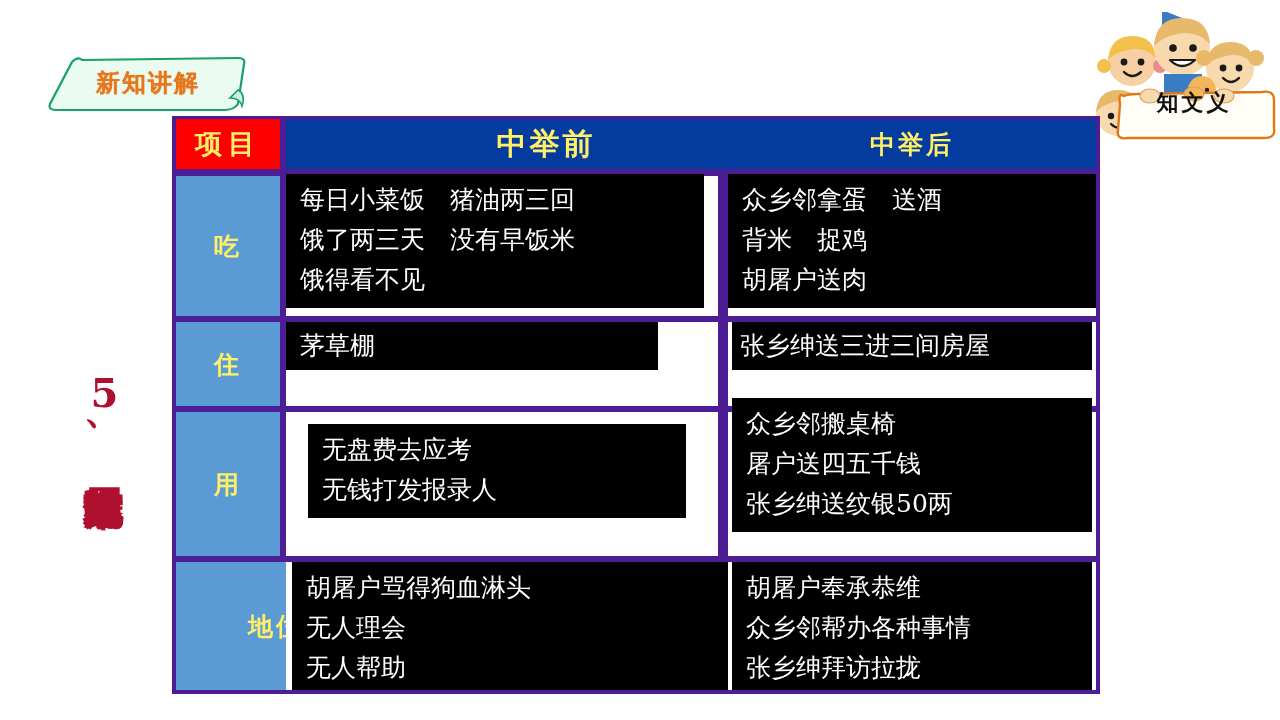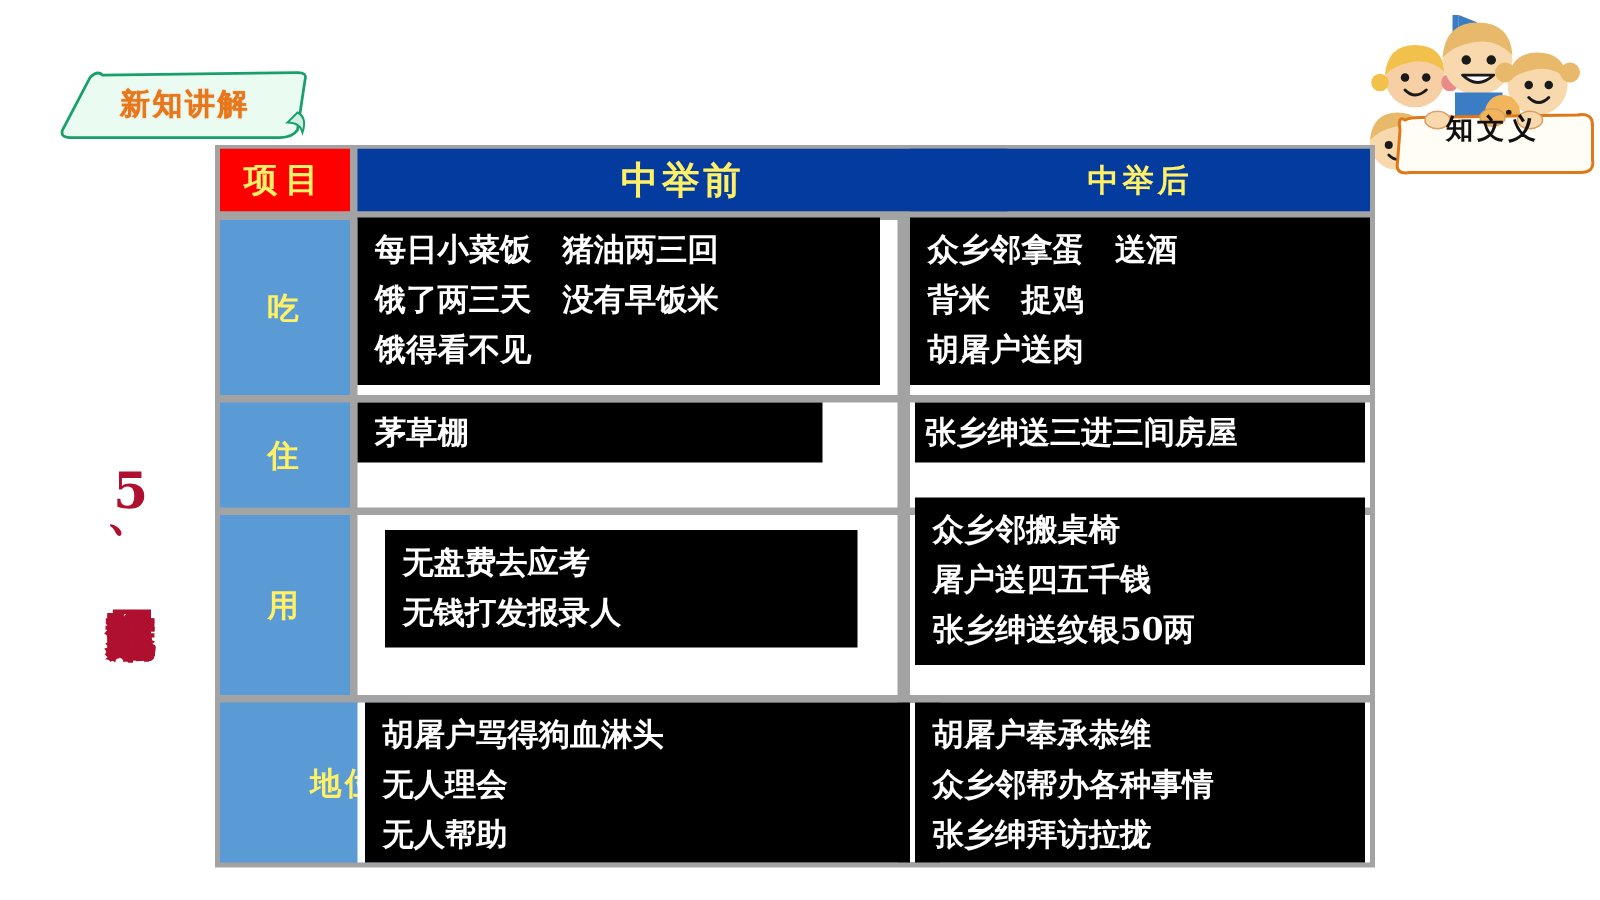--- a/index.html
+++ b/index.html
@@ -44,21 +44,21 @@
     writing-mode:vertical-rl;text-orientation:upright;
     white-space:nowrap;letter-spacing:0px;
   }
 
   
   .kids{position:absolute;left:1078px;top:0px;width:202px;height:132px;}
 
   
   .tbl{
     position:absolute;left:172px;top:116px;width:928px;height:578px;
-    background:#a3a3a3;
+    background:#4c1d95;
   }
   .thead{position:absolute;left:0;top:0;width:928px;height:56px;}
   .th-item{
     position:absolute;left:4px;top:3px;width:104px;height:50px;
     background:#FF0000;display:flex;align-items:center;justify-content:center;
     font-size:27px;font-weight:700;color:#FFF066;letter-spacing:6px;
     font-family:"DejaVu Serif","Liberation Serif",serif;
   }
   .th-before{
     position:absolute;left:114px;top:3px;width:520px;height:50px;
@@ -77,21 +77,21 @@
     position:absolute;left:4px;
     width:104px;background:#5B9BD5;
     display:flex;align-items:center;justify-content:center;
     color:#FFF066;font-weight:700;font-size:25px;letter-spacing:3px;
     font-family:"DejaVu Serif","Liberation Serif",serif;
   }
   .cellwrap{position:absolute;background:#ffffff;}
   .txtbox{
     position:absolute;background:#000000;color:#ffffff;
     font-family:"DejaVu Serif","Liberation Serif",serif;
-    font-size:25px;line-height:40px;font-weight:700;
+    font-size:25px;line-height:40px;font-weight:400;
     padding:6px 0 6px 14px;box-sizing:border-box;
     white-space:pre;
   }
 </style>
 </head>
 <body>
 
 <div id="stage">
 
   <div class="watermark">众</div>

